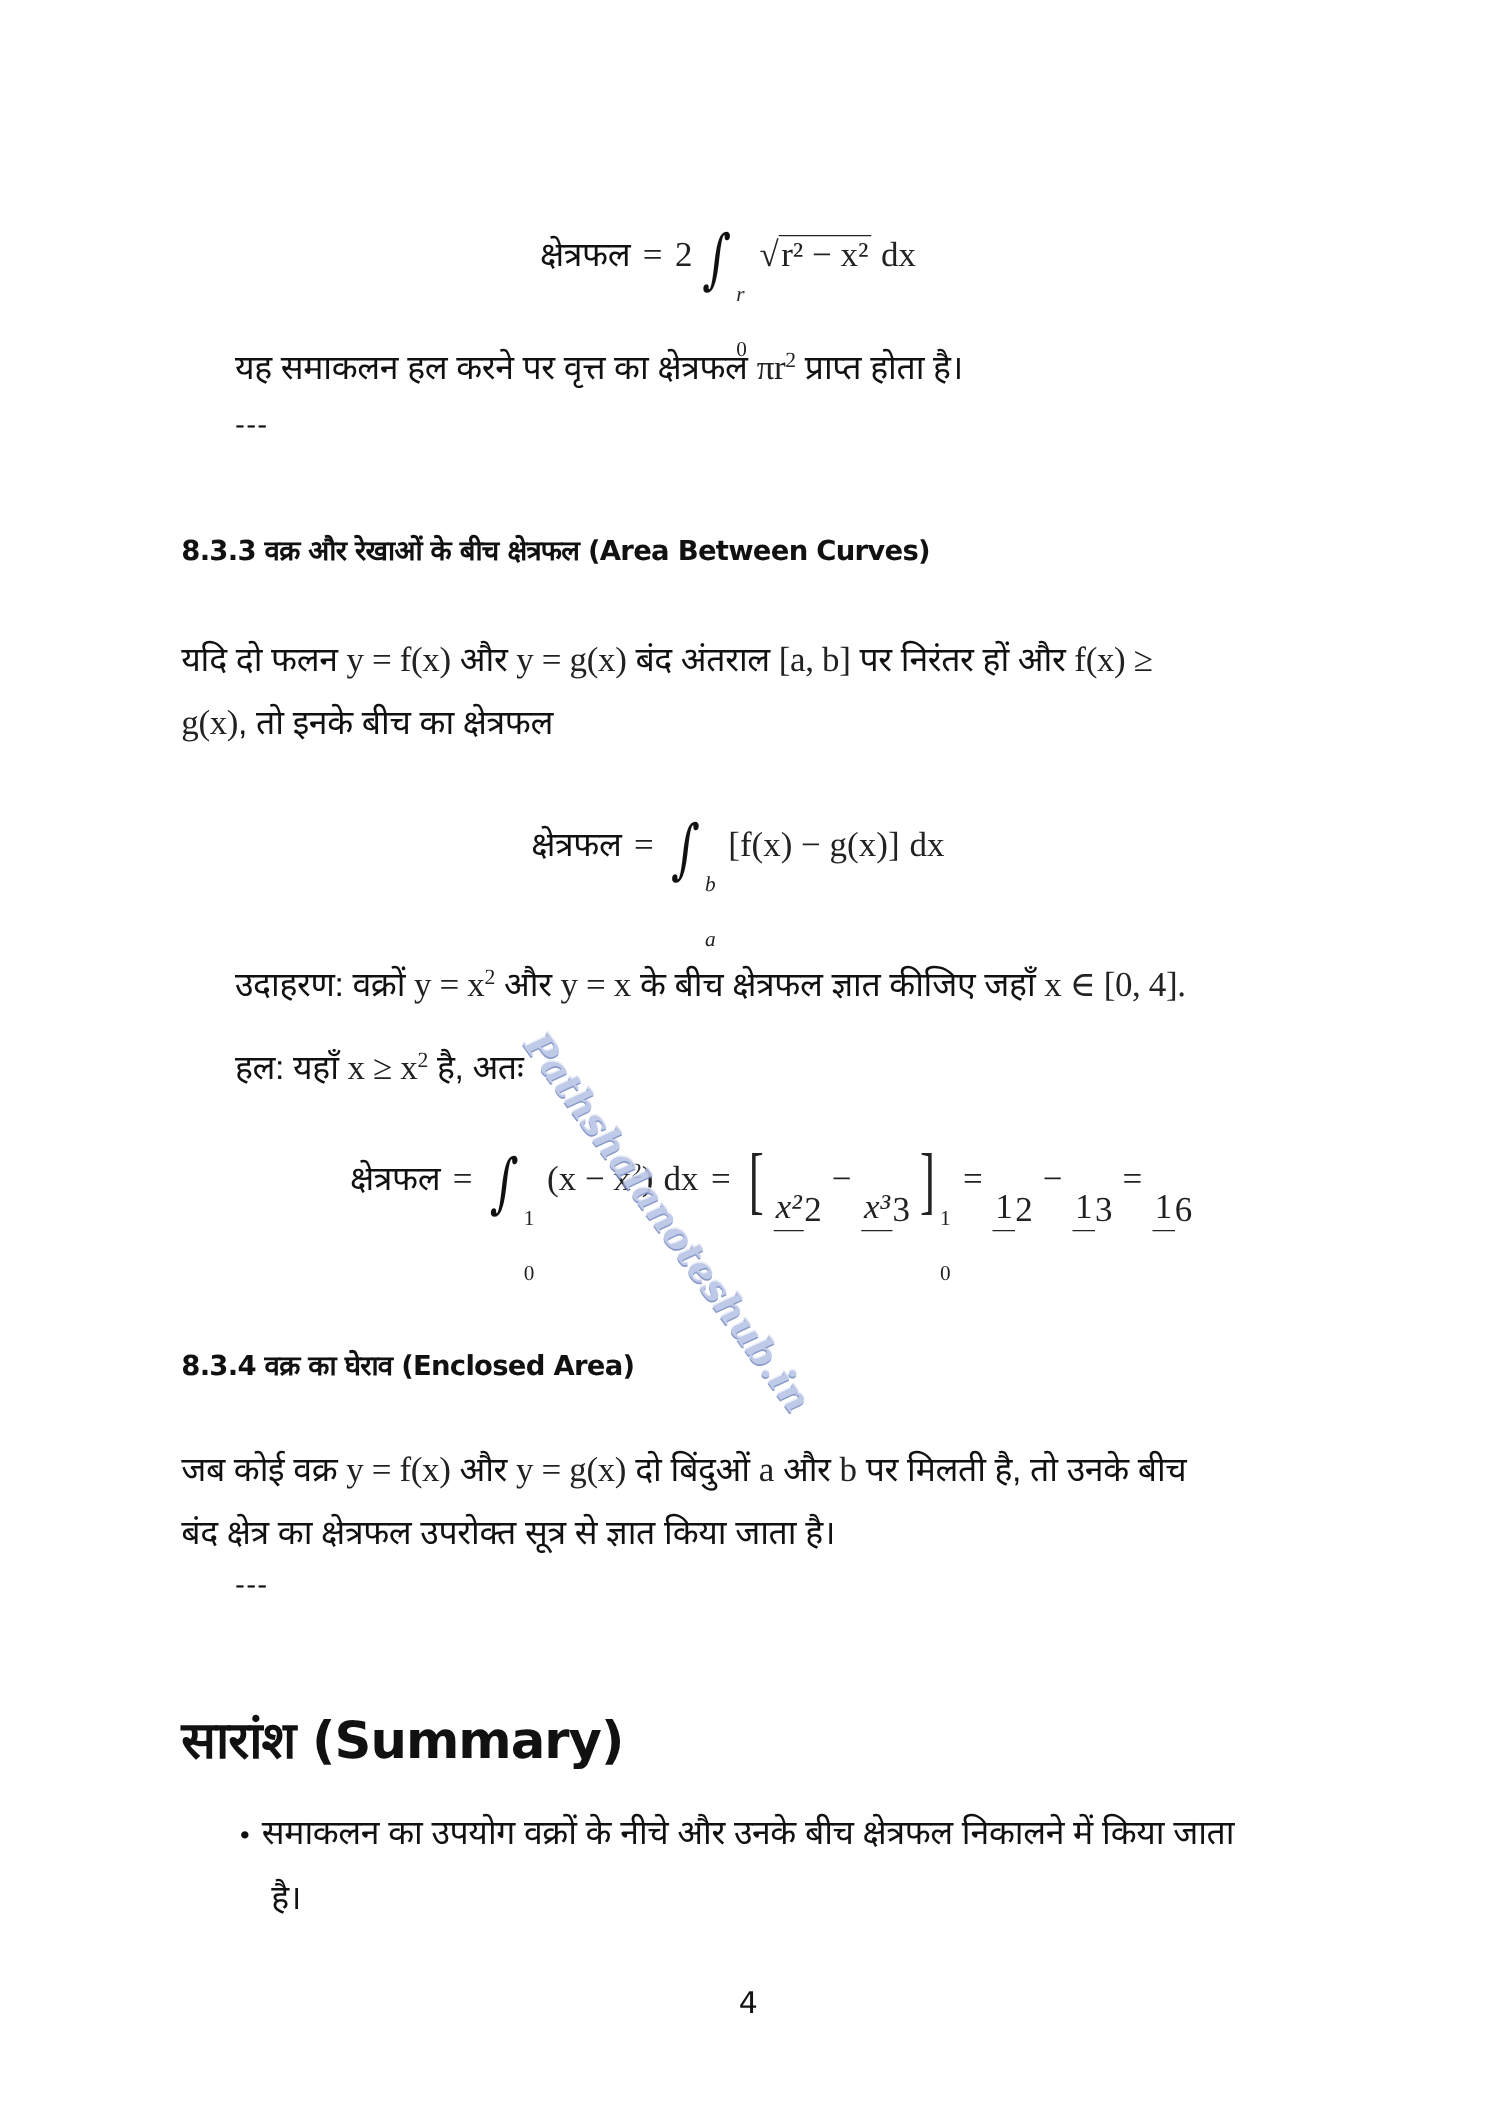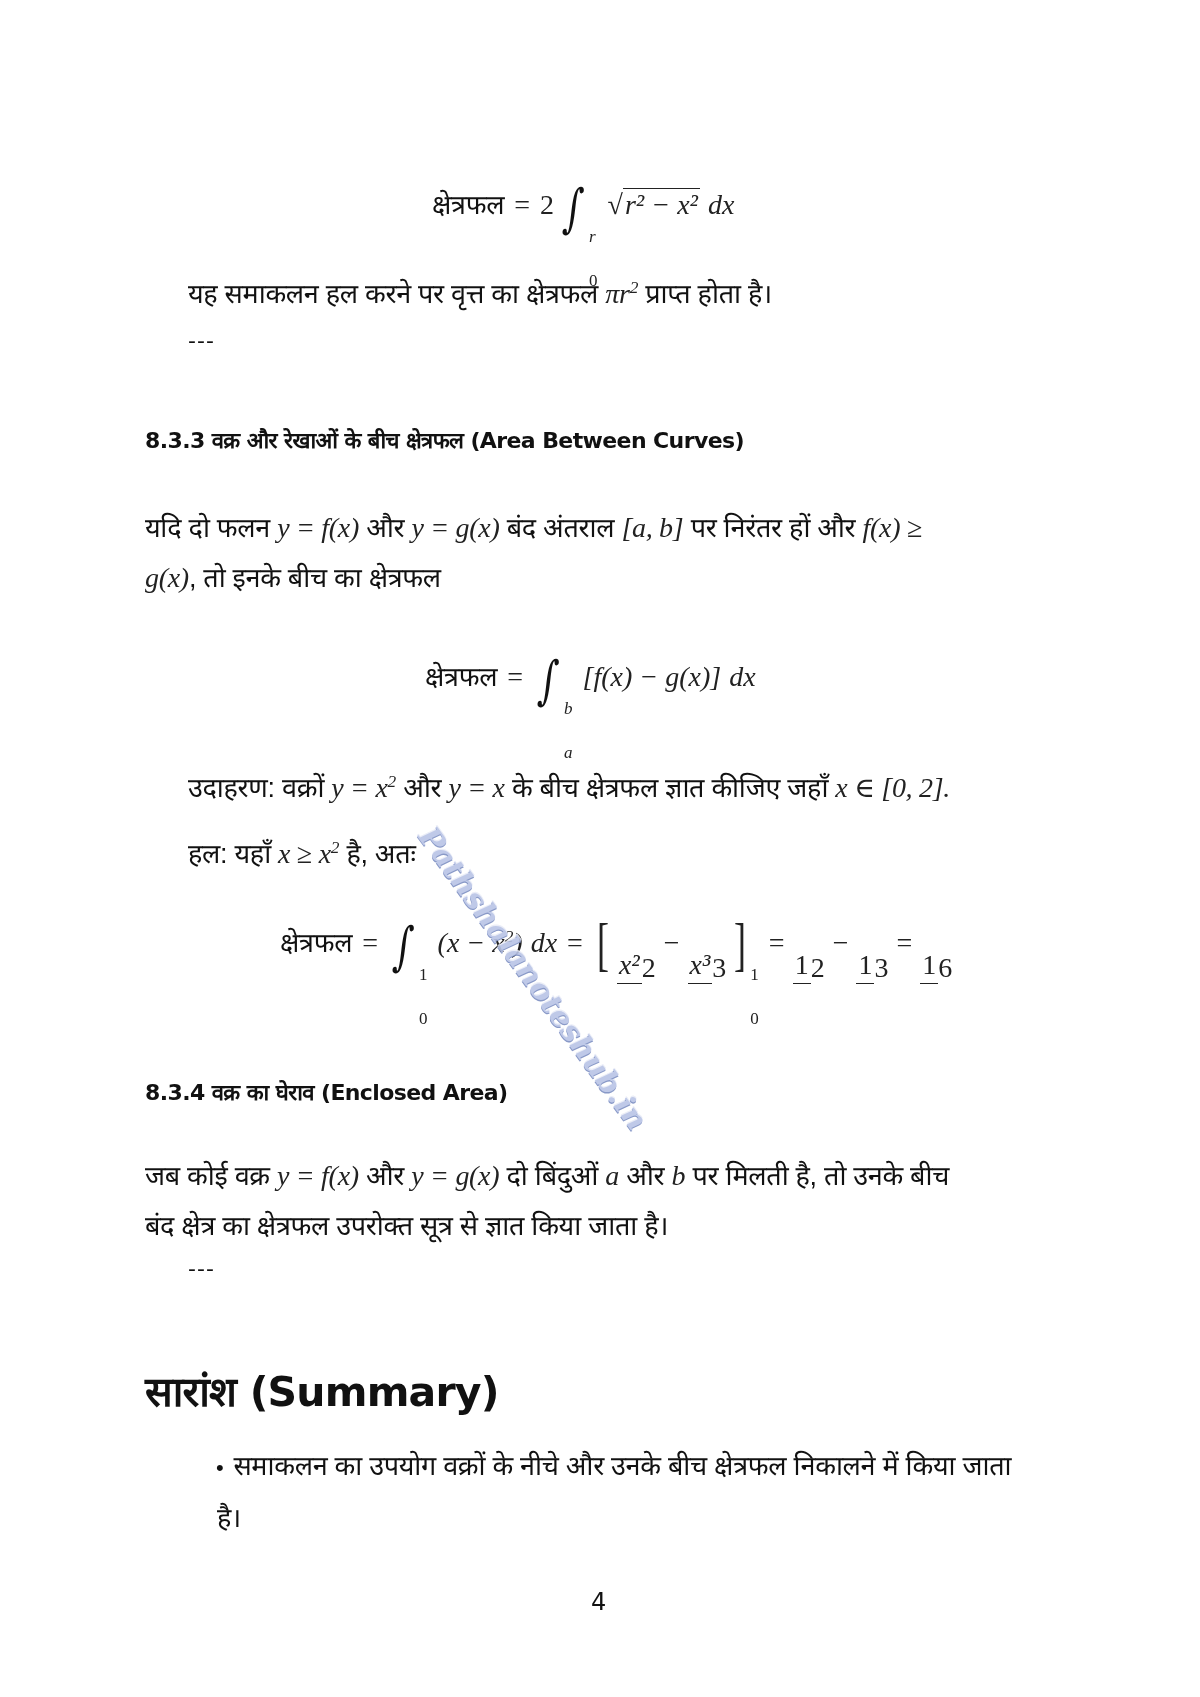--- a/index.html
+++ b/index.html
@@ -1,20 +1,20 @@
 <!DOCTYPE html>
 <html><head>
 <meta charset="utf-8">
 <style>
   html, body { margin: 0; padding: 0; background: #ffffff; }
   body { width: 1200px; height: 1697px; position: relative; overflow: hidden; color: #111; }
   .page { position: absolute; left: 0; top: 0; width: 1200px; height: 1697px; }
   .abs { position: absolute; white-space: nowrap; }
   .deva { font-family: "Liberation Sans", "DejaVu Sans", sans-serif; font-size: 27px; letter-spacing: -0.3px; }
-  .math { font-family: "Liberation Serif", "DejaVu Serif", serif; font-style: italic; font-size: 28px; color: #222; }
+  .math { font-family: "Liberation Serif", "DejaVu Serif", serif; font-size: 28px; color: #222; }
   .up { font-style: normal; }
   .h2 { font-family: "DejaVu Sans", "Liberation Sans", sans-serif; font-weight: bold; font-size: 22px; letter-spacing: -0.6px; }
   .h1 { font-family: "DejaVu Sans", "Liberation Sans", sans-serif; font-weight: bold; font-size: 41px; letter-spacing: -0.8px; }
   .b { font-weight: normal; }
   .divider { font-family: "DejaVu Sans", sans-serif; font-size: 22px; letter-spacing: 1px; }
   sup { font-size: 0.62em; vertical-align: 0.55em; line-height: 0; }
   .int { font-family: "DejaVu Serif", serif; font-style: normal; font-size: 52px; display: inline-block; transform: scaleX(0.7) skewX(-8deg); vertical-align: -12px; margin: 0 2px; }
   .lim { display: inline-flex; flex-direction: column; justify-content: space-between; height: 64px; vertical-align: -28px; font-size: 17px; font-style: italic; margin-right: 6px; }
   .frac { display: inline-flex; flex-direction: row; align-items: center; vertical-align: -22px; margin: 0 4px; font-style: normal; }
   .frac .n { padding: 0 2px 2px; border-bottom: 1.4px solid #222; line-height: 1.1; }
@@ -83,21 +83,21 @@
     <span class="math" style="margin-left:4px;">dx</span>
   </div>
 
   <div class="abs deva" style="left:188px; top:768px;">
     <span class="b">उदाहरण:</span>
     <span>वक्रों</span>
     <span class="math"><span>y = x</span><sup>2</sup></span>
     <span>और</span>
     <span class="math">y = x</span>
     <span>के बीच क्षेत्रफल ज्ञात कीजिए जहाँ</span>
-    <span class="math">x ∈ [0, 2].</span>
+    <span class="math">x ∈ [0, 4].</span>
   </div>
 
   <div class="abs deva" style="left:188px; top:818px;margin-top:16px;">
     <span class="b">हल:</span>
     <span>यहाँ</span>
     <span class="math"><span>x ≥ x</span><sup>2</sup></span>
     <span>है, अतः</span>
   </div>
 
   <div class="abs" style="left:280px; top:910px;">
@@ -151,21 +151,21 @@
     <span>और</span>
     <span class="math">b</span>
     <span>पर मिलती है, तो उनके बीच</span>
   </div>
   <div class="abs deva" style="left:145px; top:1206px;">बंद क्षेत्र का क्षेत्रफल उपरोक्त सूत्र से ज्ञात किया जाता है।</div>
 
   <div class="abs divider" style="left:188px; top:1256px;">---</div>
 
   <div class="abs h1" style="left:145px; top:1362px;">सारांश (Summary)</div>
 
-  <div class="abs deva" style="left:192px; top:1446px;margin-left:24px;">
+  <div class="abs deva" style="left:192px; top:1446px;">
     <span class="bullet" style="margin-right:10px;">•</span><span>समाकलन का उपयोग वक्रों के नीचे और उनके बीच क्षेत्रफल निकालने में किया जाता</span>
   </div>
   <div class="abs deva" style="left:217px; top:1498px;">है।</div>
 
   <div class="abs pagenum" style="left:591px; top:1588px;">4</div>
 
   <div class="watermark">Pathshalanoteshub.in</div>
 
 </div>
 

